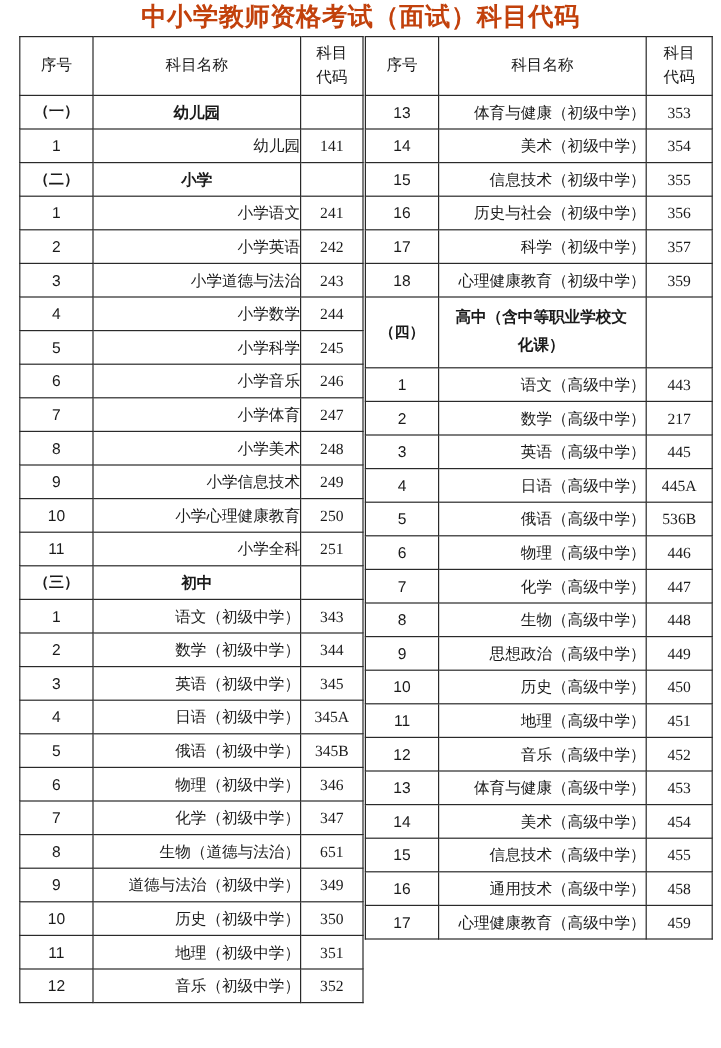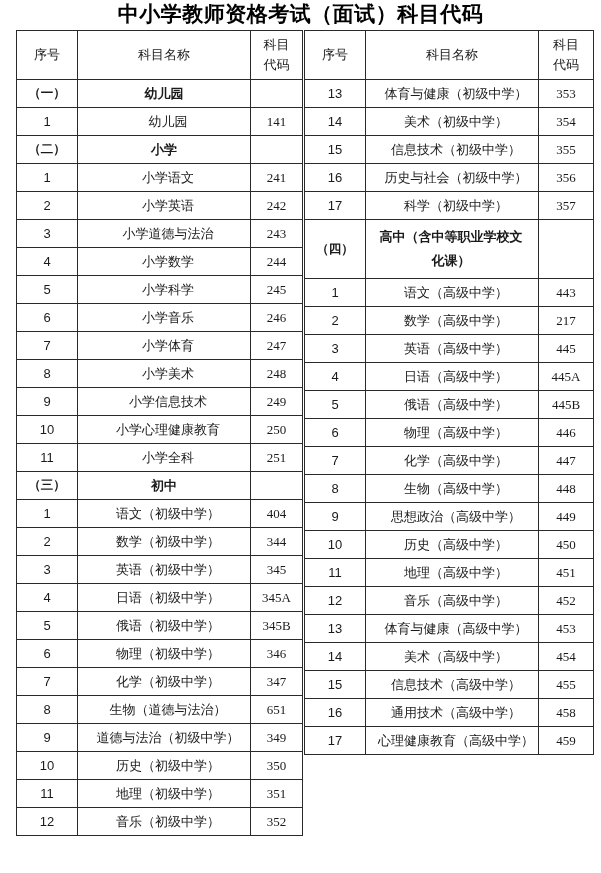--- a/index.html
+++ b/index.html
@@ -1,31 +1,31 @@
 <!DOCTYPE html>
 <html><head>
 <meta charset="utf-8">
 <style>
   html, body { margin:0; padding:0; background:#ffffff; }
   body { width:601px; height:873px; position:relative; overflow:hidden;
          font-family:"DejaVu Sans", sans-serif; color:#151515; }
   .title { position:absolute; left:0; top:0; width:601px; height:28px; line-height:28px;
-           text-align:center; font-size:21px; font-weight:bold; letter-spacing:0.5px; color:#000000; }
+           text-align:center; font-size:21px; font-weight:bold; letter-spacing:0.5px; color:#c2410c; }
   table.codes { position:absolute; top:30px; border-collapse:collapse; table-layout:fixed;
                 border:1.5px solid #2a2a2a; }
   table.left { left:16px; width:286px; }
   table.right { left:304px; width:289px; }
   table.codes td, table.codes th { border:1px solid #2a2a2a; padding:0; font-size:13px;
                 font-weight:normal; color:#1a1a1a; vertical-align:middle; }
   tr.head th { height:48px; text-align:center; line-height:20px; }
   tr.item td { height:27px; }
   tr.sec td { height:27px; font-weight:bold; }
   tr.sec.tall td { height:58px; }
   td.seq { text-align:center; font-family:Liberation Sans, sans-serif; font-size:13.5px; }
-  td.name { text-align:center; padding-left:8px !important; white-space:nowrap; }
+  td.name { text-align:right; padding-left:8px !important; white-space:nowrap; }
   td.code { text-align:center; font-family:"Liberation Serif", serif; font-size:13.5px; }
   tr.sec td.seq { font-family:"DejaVu Sans", sans-serif; font-size:12.5px; font-weight:bold; }
   tr.sec td.name { text-align:center; padding-left:0 !important; font-weight:bold; }
   tr.sec.tall td.name { white-space:normal; padding:0 14px 0 12px !important; line-height:24px; }
 </style>
 </head>
 <body>
 
 <div class="title">中小学教师资格考试（面试）科目代码</div>
 
@@ -112,21 +112,21 @@
         <td class="code">251</td>
       </tr>
   <tr class="sec">
         <td class="seq">（三）</td>
         <td class="name">初中</td>
         <td class="code"></td>
       </tr>
   <tr class="item">
         <td class="seq">1</td>
         <td class="name">语文（初级中学）</td>
-        <td class="code">404</td>
+        <td class="code">343</td>
       </tr>
   <tr class="item">
         <td class="seq">2</td>
         <td class="name">数学（初级中学）</td>
         <td class="code">344</td>
       </tr>
   <tr class="item">
         <td class="seq">3</td>
         <td class="name">英语（初级中学）</td>
         <td class="code">345</td>
@@ -209,20 +209,25 @@
   <tr class="item">
         <td class="seq">16</td>
         <td class="name">历史与社会（初级中学）</td>
         <td class="code">356</td>
       </tr>
   <tr class="item">
         <td class="seq">17</td>
         <td class="name">科学（初级中学）</td>
         <td class="code">357</td>
       </tr>
+  <tr class="item">
+        <td class="seq">18</td>
+        <td class="name">心理健康教育（初级中学）</td>
+        <td class="code">359</td>
+      </tr>
   <tr class="sec tall">
         <td class="seq">（四）</td>
         <td class="name">高中（含中等职业学校文化课）</td>
         <td class="code"></td>
       </tr>
   <tr class="item">
         <td class="seq">1</td>
         <td class="name">语文（高级中学）</td>
         <td class="code">443</td>
       </tr>
@@ -237,21 +242,21 @@
         <td class="code">445</td>
       </tr>
   <tr class="item">
         <td class="seq">4</td>
         <td class="name">日语（高级中学）</td>
         <td class="code">445A</td>
       </tr>
   <tr class="item">
         <td class="seq">5</td>
         <td class="name">俄语（高级中学）</td>
-        <td class="code">445B</td>
+        <td class="code">536B</td>
       </tr>
   <tr class="item">
         <td class="seq">6</td>
         <td class="name">物理（高级中学）</td>
         <td class="code">446</td>
       </tr>
   <tr class="item">
         <td class="seq">7</td>
         <td class="name">化学（高级中学）</td>
         <td class="code">447</td>

